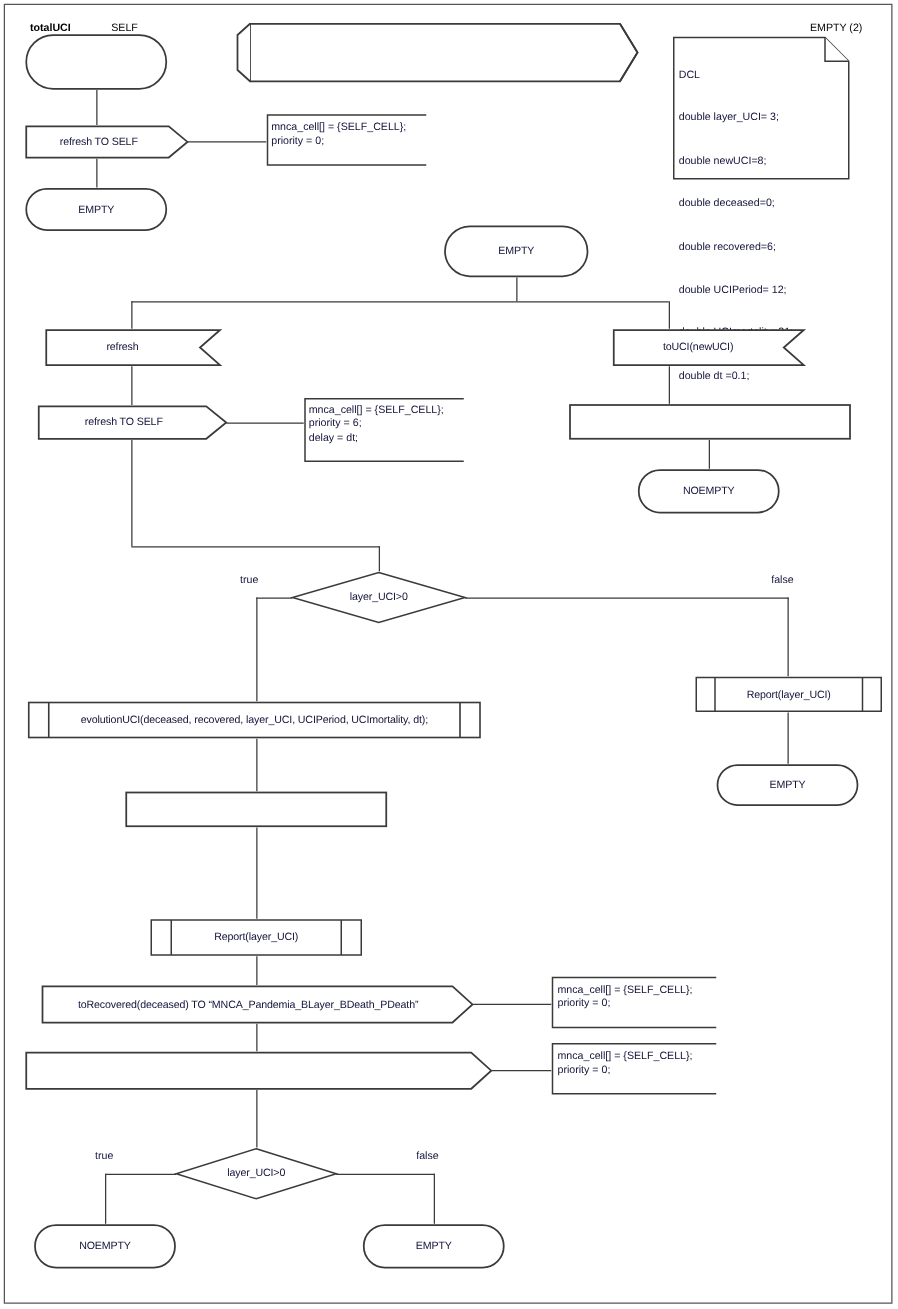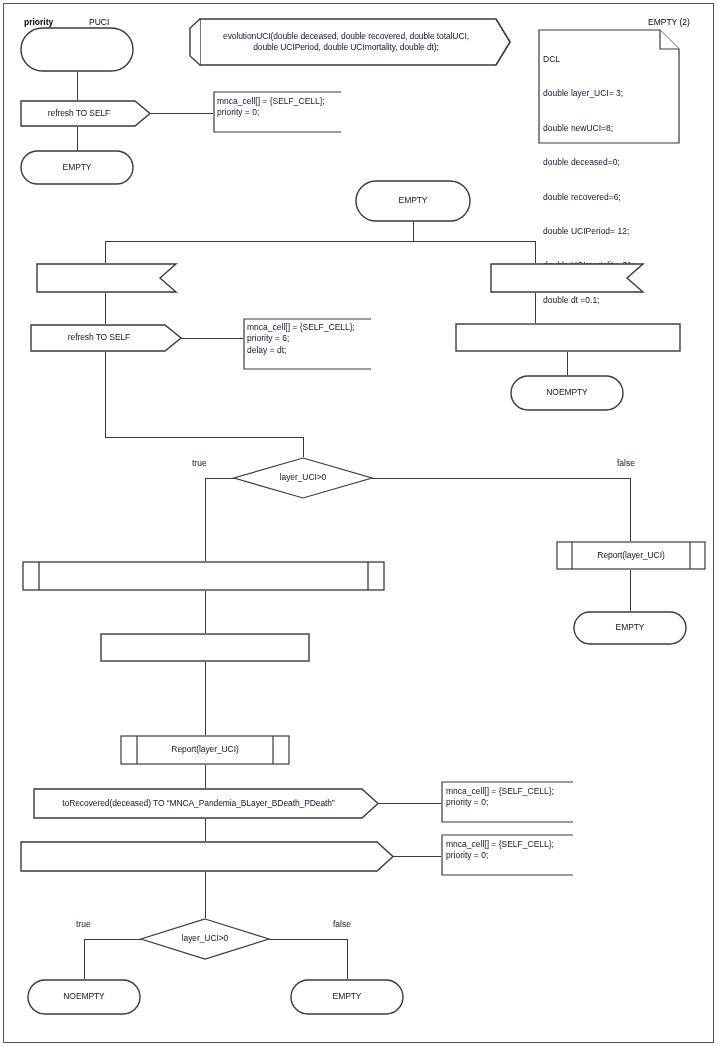--- a/index.html
+++ b/index.html
@@ -44,34 +44,30 @@
     line-height:1.35;white-space:pre;text-align:left;
   }
 </style>
 </head>
 <body>
 
 <div id="canvas">
 
   <div id="frame"></div>
 
-  <div class="hdr b" style="left:24px;top:17px;">priority</div>
-  <div class="hdr" style="left:89px;top:17px;">PUCI</div>
+  <div class="hdr b" style="left:24px;top:17px;">totalUCI</div>
+  <div class="hdr" style="left:89px;top:17px;">SELF</div>
   <div class="hdr" style="left:648px;top:17px;">EMPTY (2)</div>
 
   <div class="node" style="left:188px;top:18px;">
     <svg width="324" height="48" viewBox="0 0 324 48">
       <path d="M12,1 L308,1 L322,24 L308,47 L12,47 L12,1 Z" fill="#fff" stroke="#3a3a3a" stroke-width="1.4"></path>
       <path d="M12,1 L2,10 L2,38 L12,47" fill="#fff" stroke="#3a3a3a" stroke-width="1.4"></path>
       <path d="M308,1 L322,24 L308,47" fill="none" stroke="#3a3a3a" stroke-width="1.4"></path>
     </svg>
-  </div>
-  <div class="lbl" style="left:196px;top:22px;width:300px;height:40px;flex-direction:column;">
-    <span>evolutionUCI(double deceased, double recovered, double totalUCI,</span>
-    <span>double UCIPeriod, double UCImortality, double dt);</span>
   </div>
 
   <div class="node" style="left:538px;top:29px;">
     <svg width="142" height="115" viewBox="0 0 142 115">
       <path d="M1,1 L122,1 L141,20 L141,114 L1,114 Z" fill="#fff" stroke="#3a3a3a" stroke-width="1.2"></path>
       <path d="M122,1 L122,20 L141,20" fill="#fff" stroke="#3a3a3a" stroke-width="1.2"></path>
     </svg>
   </div>
   <div class="cmt" style="left:543px;top:31px;width:134px;">
     <div>DCL</div>
@@ -129,20 +125,21 @@
   <div class="edge v" style="left:413px;top:222px;height:19px;"></div>
   <div class="edge h" style="left:105px;top:241px;width:430px;"></div>
   <div class="edge v" style="left:105px;top:241px;height:22px;"></div>
   <div class="edge v" style="left:535px;top:241px;height:22px;"></div>
 
   <div class="node" style="left:36px;top:263px;">
     <svg width="141" height="30" viewBox="0 0 141 30">
       <path d="M1,1 L140,1 L124,15 L140,29 L1,29 Z" fill="#fff" stroke="#3a3a3a" stroke-width="1.4"></path>
     </svg>
   </div>
+  <div class="lbl" style="left:36px;top:263px;width:124px;height:30px;">refresh</div>
 
   <div class="edge v" style="left:105px;top:293px;height:31px;"></div>
 
   <div class="node" style="left:30px;top:324px;">
     <svg width="152" height="28" viewBox="0 0 152 28">
       <path d="M1,1 L135,1 L151,14 L135,27 L1,27 Z" fill="#fff" stroke="#3a3a3a" stroke-width="1.4"></path>
     </svg>
   </div>
   <div class="lbl" style="left:30px;top:324px;width:138px;height:28px;">refresh TO SELF</div>
 
@@ -158,20 +155,21 @@
 
   <div class="edge v" style="left:105px;top:352px;height:85px;"></div>
   <div class="edge h" style="left:105px;top:437px;width:199px;"></div>
   <div class="edge v" style="left:303px;top:437px;height:20px;"></div>
 
   <div class="node" style="left:490px;top:263px;">
     <svg width="154" height="30" viewBox="0 0 154 30">
       <path d="M1,1 L153,1 L137,15 L153,29 L1,29 Z" fill="#fff" stroke="#3a3a3a" stroke-width="1.4"></path>
     </svg>
   </div>
+  <div class="lbl" style="left:490px;top:263px;width:137px;height:30px;">toUCI(newUCI)</div>
 
   <div class="edge v" style="left:535px;top:293px;height:30px;"></div>
 
   <div class="node" style="left:455px;top:323px;">
     <svg width="226" height="29" viewBox="0 0 226 29">
       <rect x="1" y="1" width="224" height="27" fill="#fff" stroke="#3a3a3a" stroke-width="1.4"></rect>
     </svg>
   </div>
 
   <div class="edge v" style="left:567px;top:352px;height:23px;"></div>
@@ -217,20 +215,21 @@
   </div>
   <div class="lbl" style="left:573px;top:611px;width:114px;height:34px;">EMPTY</div>
 
   <div class="node" style="left:22px;top:561px;">
     <svg width="363" height="30" viewBox="0 0 363 30">
       <rect x="1" y="1" width="361" height="28" fill="#fff" stroke="#3a3a3a" stroke-width="1.3"></rect>
       <line x1="17" y1="1" x2="17" y2="29" stroke="#3a3a3a" stroke-width="1.3"></line>
       <line x1="346" y1="1" x2="346" y2="29" stroke="#3a3a3a" stroke-width="1.3"></line>
     </svg>
   </div>
+  <div class="lbl" style="left:22px;top:561px;width:363px;height:30px;">evolutionUCI(deceased, recovered, layer_UCI, UCIPeriod, UCImortality, dt);</div>
 
   <div class="edge v" style="left:205px;top:591px;height:42px;"></div>
 
   <div class="node" style="left:100px;top:633px;">
     <svg width="210" height="29" viewBox="0 0 210 29">
       <rect x="1" y="1" width="208" height="27" fill="#fff" stroke="#3a3a3a" stroke-width="1.4"></rect>
     </svg>
   </div>
 
   <div class="edge v" style="left:205px;top:662px;height:73px;"></div>

